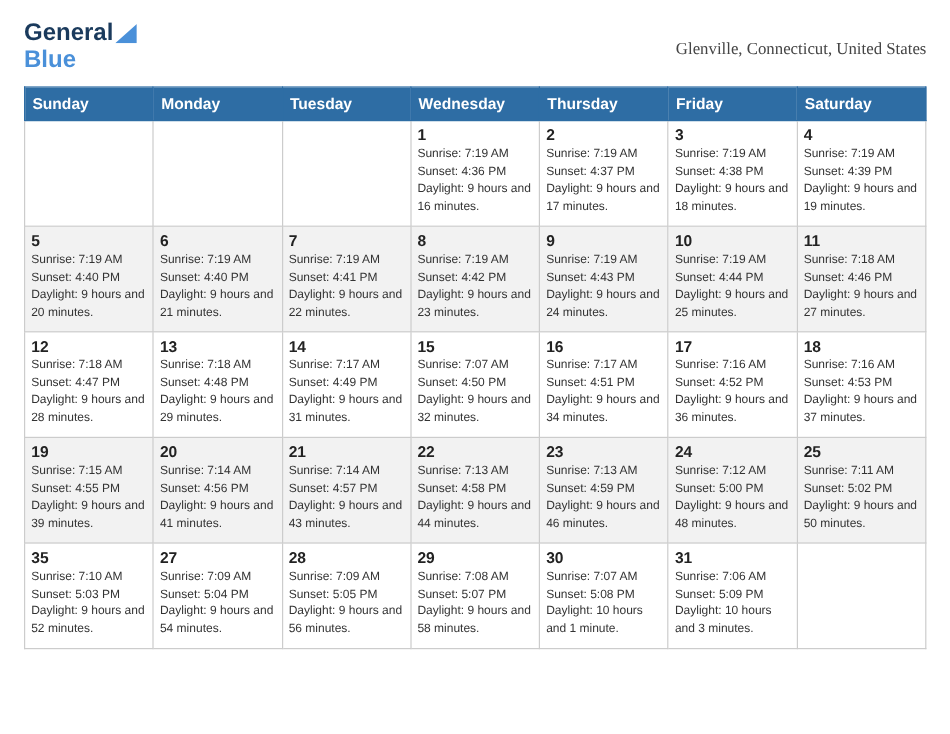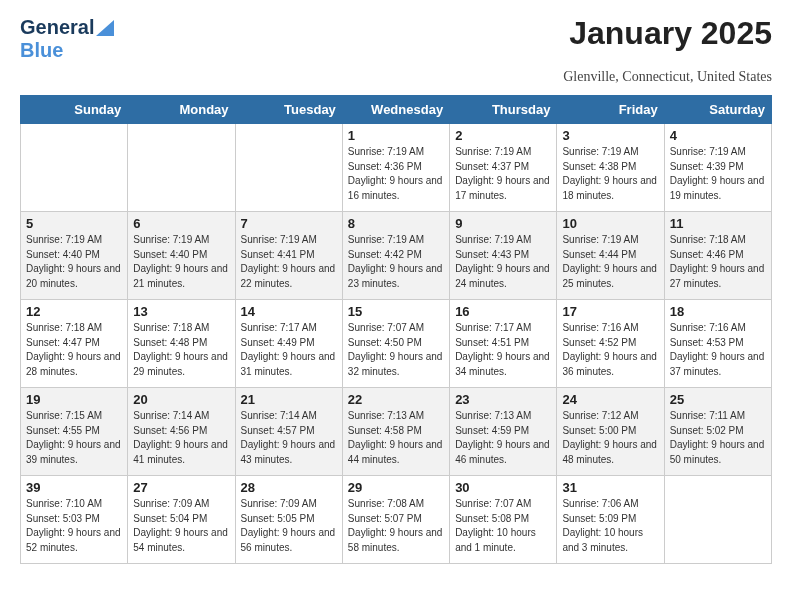--- a/index.html
+++ b/index.html
@@ -44,21 +44,21 @@
       font-family: Liberation Serif, serif;
     }
     table {
       width: 100%;
       border-collapse: collapse;
       table-layout: fixed;
     }
     th {
       background-color: #2e6da4;
       color: #fff;
-      text-align: right;
+      text-align: left;
       padding: 6px 6px;
       font-size: 13px;
       font-weight: bold;
       border: 1px solid #2e6da4;
     }
     td {
       border: 1px solid #ccc;
       vertical-align: top;
       padding: 4px 5px;
       font-size: 10.5px;
@@ -93,21 +93,20 @@
         <span style="font-size:20px;font-weight:bold;color:#1a3a5c;">General</span>
         <svg width="18" height="16" viewBox="0 0 18 16" style="margin-left:2px;vertical-align:middle;">
           <polygon points="0,16 18,0 18,16" fill="#4a90d9"></polygon>
         </svg>
       </div>
       <div>
         <span style="font-size:20px;font-weight:bold;color:#4a90d9;margin-top:34px;">Blue</span>
       </div>
     </div>
     <div class="title-area">
-      <div class="month-title">January 2025</div>
       <div class="location">Glenville, Connecticut, United States</div>
     </div>
   </div>
 
   <table>
     <thead>
       <tr>
         <th>Sunday</th>
         <th>Monday</th>
         <th>Tuesday</th>
@@ -299,21 +298,21 @@
           <td>
             <div class="day-number">25</div>
             <div class="day-info">Sunrise: 7:11 AM
 Sunset: 5:02 PM
 Daylight: 9 hours
 and 50 minutes.</div>
           </td>
         </tr>
         <tr>
           <td>
-            <div class="day-number">39</div>
+            <div class="day-number">35</div>
             <div class="day-info">Sunrise: 7:10 AM
 Sunset: 5:03 PM
 Daylight: 9 hours
 and 52 minutes.</div>
           </td>
           <td>
             <div class="day-number">27</div>
             <div class="day-info">Sunrise: 7:09 AM
 Sunset: 5:04 PM
 Daylight: 9 hours

